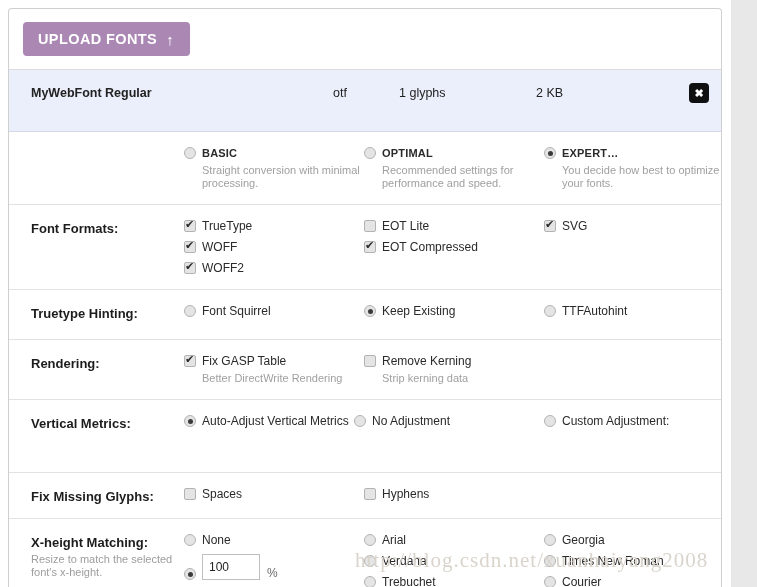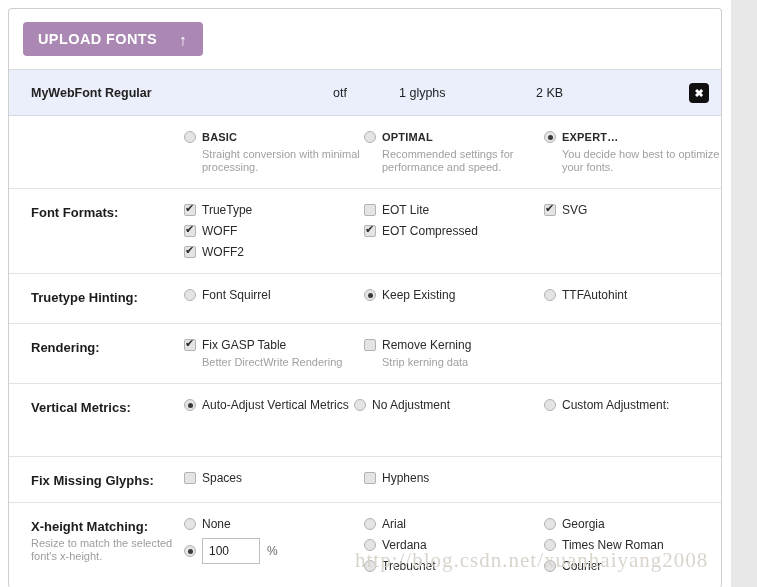--- a/index.html
+++ b/index.html
@@ -33,40 +33,40 @@
   }
 
   
   .upload-bar {
     padding: 13px 0 13px 14px;
     border-bottom: 1px solid #dcdcdc;
   }
   .upload-btn {
     display: inline-flex;
     align-items: center;
-    gap: 22px;
+    gap: 9px;
     background: #ab87b4;
     color: #ffffff;
     border: none;
     border-radius: 4px;
     padding: 9px 16px 9px 15px;
     font-family: "Liberation Sans", sans-serif;
     font-weight: bold;
     font-size: 14.5px;
     letter-spacing: 0.4px;
     cursor: pointer;
   }
   .upload-arrow { font-size: 15px; line-height: 1; }
 
   
   .font-row {
     position: relative;
     background: #eaeffb;
     border-bottom: 1px solid #d3d9e8;
-    height: 46px;
+    height: 62px;
   }
   .font-row .cell {
     position: absolute;
     top: 0; height: 46px;
     display: flex; align-items: center;
     font-size: 12.5px;
     color: #222222;
   }
   .c-name  { left: 22px;  font-weight: bold; font-size: 13px; }
   .c-type  { left: 324px; }
@@ -166,21 +166,21 @@
   .desc {
     font-size: 11px;
     color: #a0a0a0;
     line-height: 13px;
     margin: -3px 0 0 18px;
   }
 
   
   .xh-input-row {
     display: flex;
-    align-items: center;
+    align-items: flex-end;
     margin-top: 6px;
   }
   .xh-input {
     width: 58px;
     height: 26px;
     border: 1px solid #bfbfbf;
     background: #ffffff;
     font-family: "Liberation Sans", sans-serif;
     font-size: 12px;
     color: #222;

